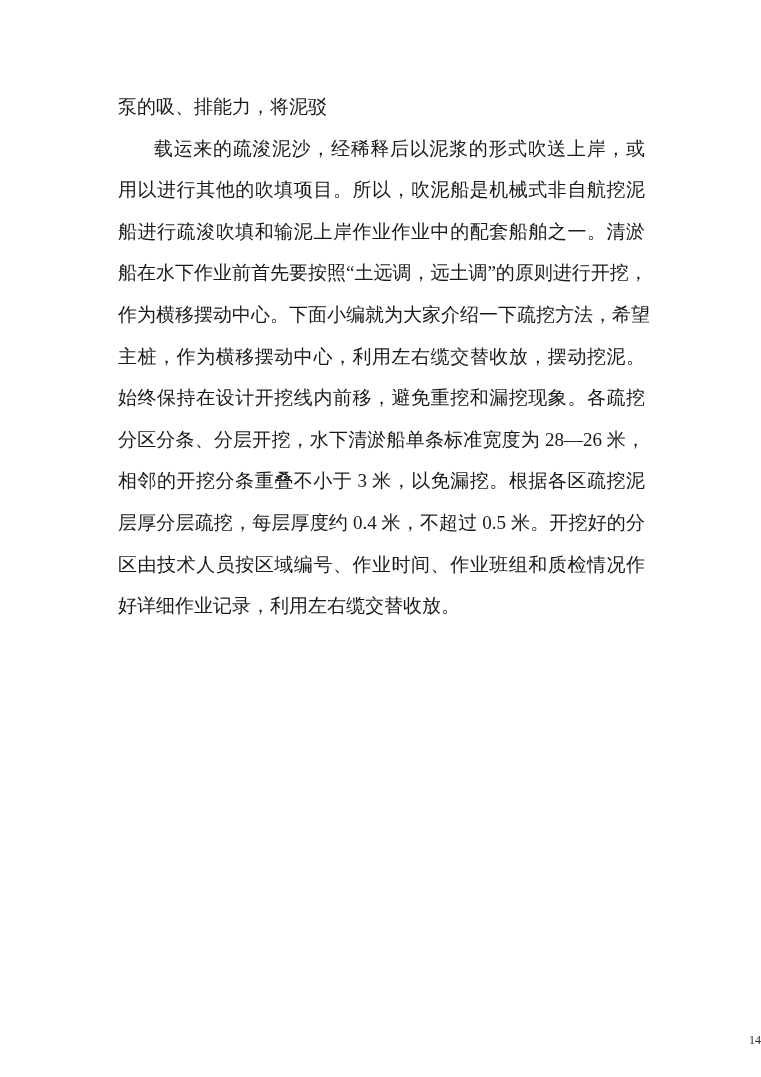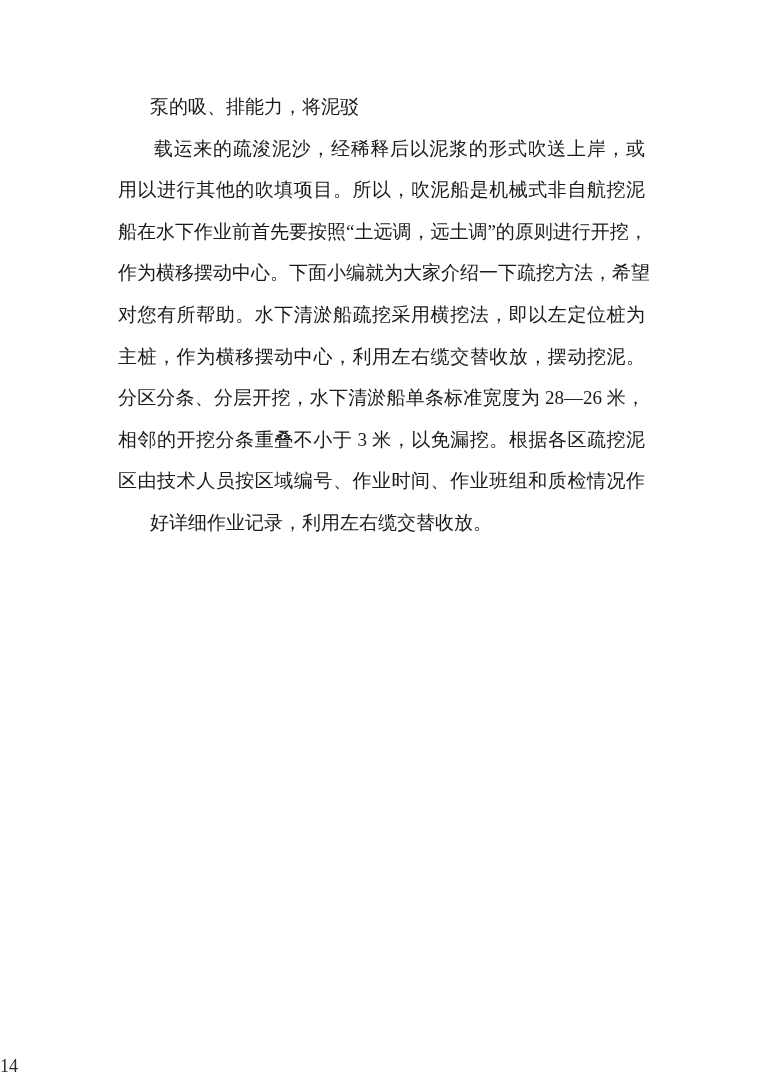--- a/index.html
+++ b/index.html
@@ -30,48 +30,48 @@
     font-size: 19px;
     line-height: 41.6px;
     height: 41.6px;
     white-space: nowrap;
     text-align: justify;
     text-align-last: justify;
     letter-spacing: 0;
   }
   .line.short {
     text-align-last: left;
-    margin-left: 32px;
   }
   .line.indent {
     text-indent: 36px;
   }
   .page-number {
     position: absolute;
     top: 1031px;
     left: 0;
     width: 100%;
-    text-align: left;
-    font-size: 18px;
+    text-align: right;
+    font-size: 12px;
     line-height: 18px;
     color: #2b2b2b;
-    margin-top: 26px;
   }
 </style>
 </head>
 <body>
 
 <div class="page">
   <div class="text-body">
     <div class="line short">泵的吸、排能力，将泥驳</div>
     <div class="line indent">载运来的疏浚泥沙，经稀释后以泥浆的形式吹送上岸，或</div>
     <div class="line">用以进行其他的吹填项目。所以，吹泥船是机械式非自航挖泥</div>
+    <div class="line">船进行疏浚吹填和输泥上岸作业作业中的配套船舶之一。清淤</div>
     <div class="line">船在水下作业前首先要按照“土远调，远土调”的原则进行开挖，</div>
     <div class="line">作为横移摆动中心。下面小编就为大家介绍一下疏挖方法，希望</div>
-    <div class="line">对您有所帮助。水下清淤船疏挖采用横挖法，即以左定位桩为</div>
     <div class="line">主桩，作为横移摆动中心，利用左右缆交替收放，摆动挖泥。</div>
+    <div class="line">始终保持在设计开挖线内前移，避免重挖和漏挖现象。各疏挖</div>
     <div class="line">分区分条、分层开挖，水下清淤船单条标准宽度为 28—26 米，</div>
     <div class="line">相邻的开挖分条重叠不小于 3 米，以免漏挖。根据各区疏挖泥</div>
+    <div class="line">层厚分层疏挖，每层厚度约 0.4 米，不超过 0.5 米。开挖好的分</div>
     <div class="line">区由技术人员按区域编号、作业时间、作业班组和质检情况作</div>
     <div class="line short">好详细作业记录，利用左右缆交替收放。</div>
   </div>
   <div class="page-number">14</div>
 </div>
 
 </body></html>

